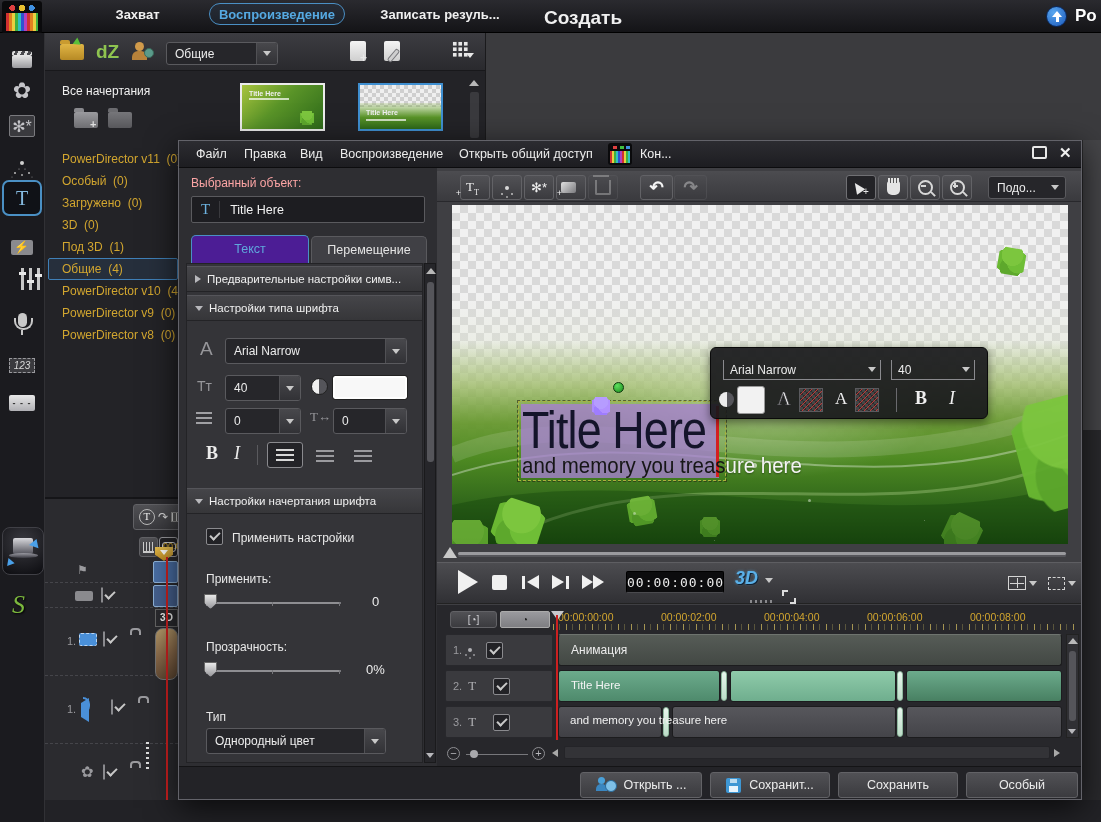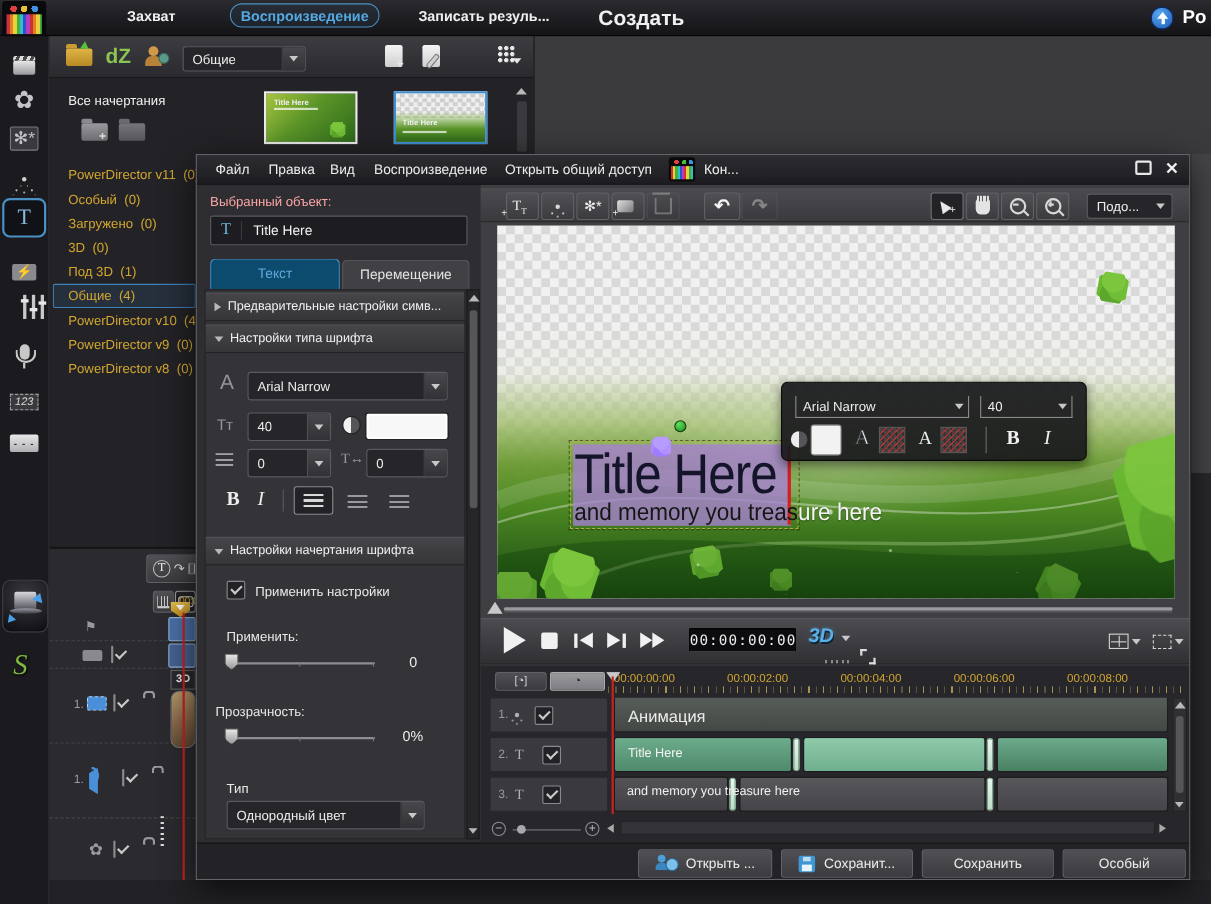--- a/index.html
+++ b/index.html
@@ -280,21 +280,21 @@
 <div class="a" style="left:640px;top:147px;font-size:12.5px;color:#f0f0f0;">Кон...</div>
 <div class="a" style="left:1032px;top:146px;width:15px;height:13px;border:2px solid #e8e8e8;border-radius:2px;"></div>
 <div class="a" style="left:1059px;top:144px;font-size:15px;color:#f0f0f0;font-weight:bold;">✕</div>
 
 <div class="a" style="left:179px;top:168px;width:258px;height:598px;background:#2e2e32;"></div>
 <div class="a" style="left:191px;top:176px;font-size:12px;color:#fca5a5;">Выбранный объект:</div>
 <div class="a" style="left:191px;top:196px;width:234px;height:27px;background:#1d1d21;border:1px solid #5a5a5e;border-radius:2px;display:flex;align-items:center;">
   <span class="serif" style="color:#6db3e0;font-size:15px;padding:0 9px;border-right:1px solid #3a3a3e;">T</span>
   <span style="padding-left:10px;font-size:12.5px;color:#f2f2f2;">Title Here</span>
 </div>
-<div class="a" style="left:191px;top:235px;width:118px;height:28px;line-height:27px;text-align:center;font-size:12.5px;color:#5fa8dc;background:#0c4a6e;border:1px solid #4a90c4;border-bottom:none;border-radius:5px 5px 0 0;">Текст</div>
+<div class="a" style="left:191px;top:235px;width:118px;height:28px;line-height:27px;text-align:center;font-size:12.5px;color:#5fa8dc;background:#4c1d95;border:1px solid #4a90c4;border-bottom:none;border-radius:5px 5px 0 0;">Текст</div>
 <div class="a" style="left:311px;top:236px;width:116px;height:27px;line-height:26px;text-align:center;font-size:12.5px;color:#e4e4e4;background:#404045;border:1px solid #5a5a5e;border-bottom:none;border-radius:5px 5px 0 0;">Перемещение</div>
 <div class="a" style="left:186px;top:263px;width:237px;height:500px;background:#343438;border:1px solid #232326;"></div>
 
 <div class="a shdr" style="left:187px;top:266px;width:235px;height:26px;">
   <span class="tri-r" style="border-right:none;border-left:6px solid #b8b8bc;"></span>
   <span>Предварительные настройки симв...</span>
 </div>
 <div class="a shdr" style="left:187px;top:295px;width:235px;height:26px;">
   <span class="tri-d" style="border-top-color:#b8b8bc;"></span>
   <span>Настройки типа шрифта</span>
@@ -356,21 +356,21 @@
 <div class="a" style="left:206px;top:572px;font-size:12px;color:#e8e8e8;">Применить:</div>
 <div class="a" style="left:206px;top:594px;width:135px;height:18px;">
   <div class="slider-line" style="margin-top:8px;"></div>
   <div class="tick" style="left:0;"></div>
     <div class="tick" style="left:66px;"></div>
     <div class="tick" style="left:133px;"></div>
   <div class="slider-handle a" style="left:-2px;top:0;"></div>
 </div>
 <div class="a" style="left:372px;top:594px;font-size:13px;color:#ececec;">0</div>
 
-<div class="a" style="left:196px;top:640px;font-size:12px;color:#e8e8e8;">Прозрачность:</div>
+<div class="a" style="left:206px;top:640px;font-size:12px;color:#e8e8e8;">Прозрачность:</div>
 <div class="a" style="left:206px;top:662px;width:135px;height:18px;">
   <div class="slider-line" style="margin-top:8px;"></div>
   <div class="tick" style="left:0;"></div>
     <div class="tick" style="left:66px;"></div>
     <div class="tick" style="left:133px;"></div>
   <div class="slider-handle a" style="left:-2px;top:0;"></div>
 </div>
 <div class="a" style="left:366px;top:662px;font-size:13px;color:#ececec;">0%</div>
 
 <div class="a" style="left:206px;top:710px;font-size:12px;color:#e8e8e8;">Тип</div>
@@ -543,21 +543,21 @@
   <span class="serif" style="color:#b0b0b4;font-size:13px;">T</span>
   <span class="cb" style="margin-left:11px;"></span>
 </div>
 <div class="a" style="left:445px;top:706px;width:108px;height:32px;background:#3a3a3e;border:1px solid #28282c;border-radius:2px;display:flex;align-items:center;gap:6px;padding-left:7px;">
   <span style="color:#9a9a9e;font-size:11px;">3.</span>
   <span class="serif" style="color:#b0b0b4;font-size:13px;">T</span>
   <span class="cb" style="margin-left:11px;"></span>
 </div>
 
 <div class="a clipseg" style="left:558px;top:634px;width:504px;height:32px;background:linear-gradient(#565c57,#434844);border-top-color:#6e746f;">
-  <span style="position:absolute;left:12px;top:8px;color:#ececec;font-size:15px;">Анимация</span>
+  <span style="position:absolute;left:12px;top:8px;color:#ececec;font-size:12px;">Анимация</span>
 </div>
 <div class="a clipseg" style="left:558px;top:670px;width:162px;height:32px;background:linear-gradient(#6cab8c,#4e8a6c);">
   <span style="position:absolute;left:12px;top:8px;color:#f4f4f4;font-size:11.5px;">Title Here</span>
 </div>
 <div class="a bracket" style="left:721px;top:671px;height:30px;"></div>
 <div class="a clipseg" style="left:730px;top:670px;width:166px;height:32px;background:linear-gradient(#8fcbaa,#6fae8e);"></div>
 <div class="a bracket" style="left:897px;top:671px;height:30px;"></div>
 <div class="a clipseg" style="left:906px;top:670px;width:156px;height:32px;background:linear-gradient(#6cab8c,#488062);"></div>
 
 <div class="a clipseg" style="left:558px;top:706px;width:104px;height:32px;background:linear-gradient(#535358,#404045);"></div>

